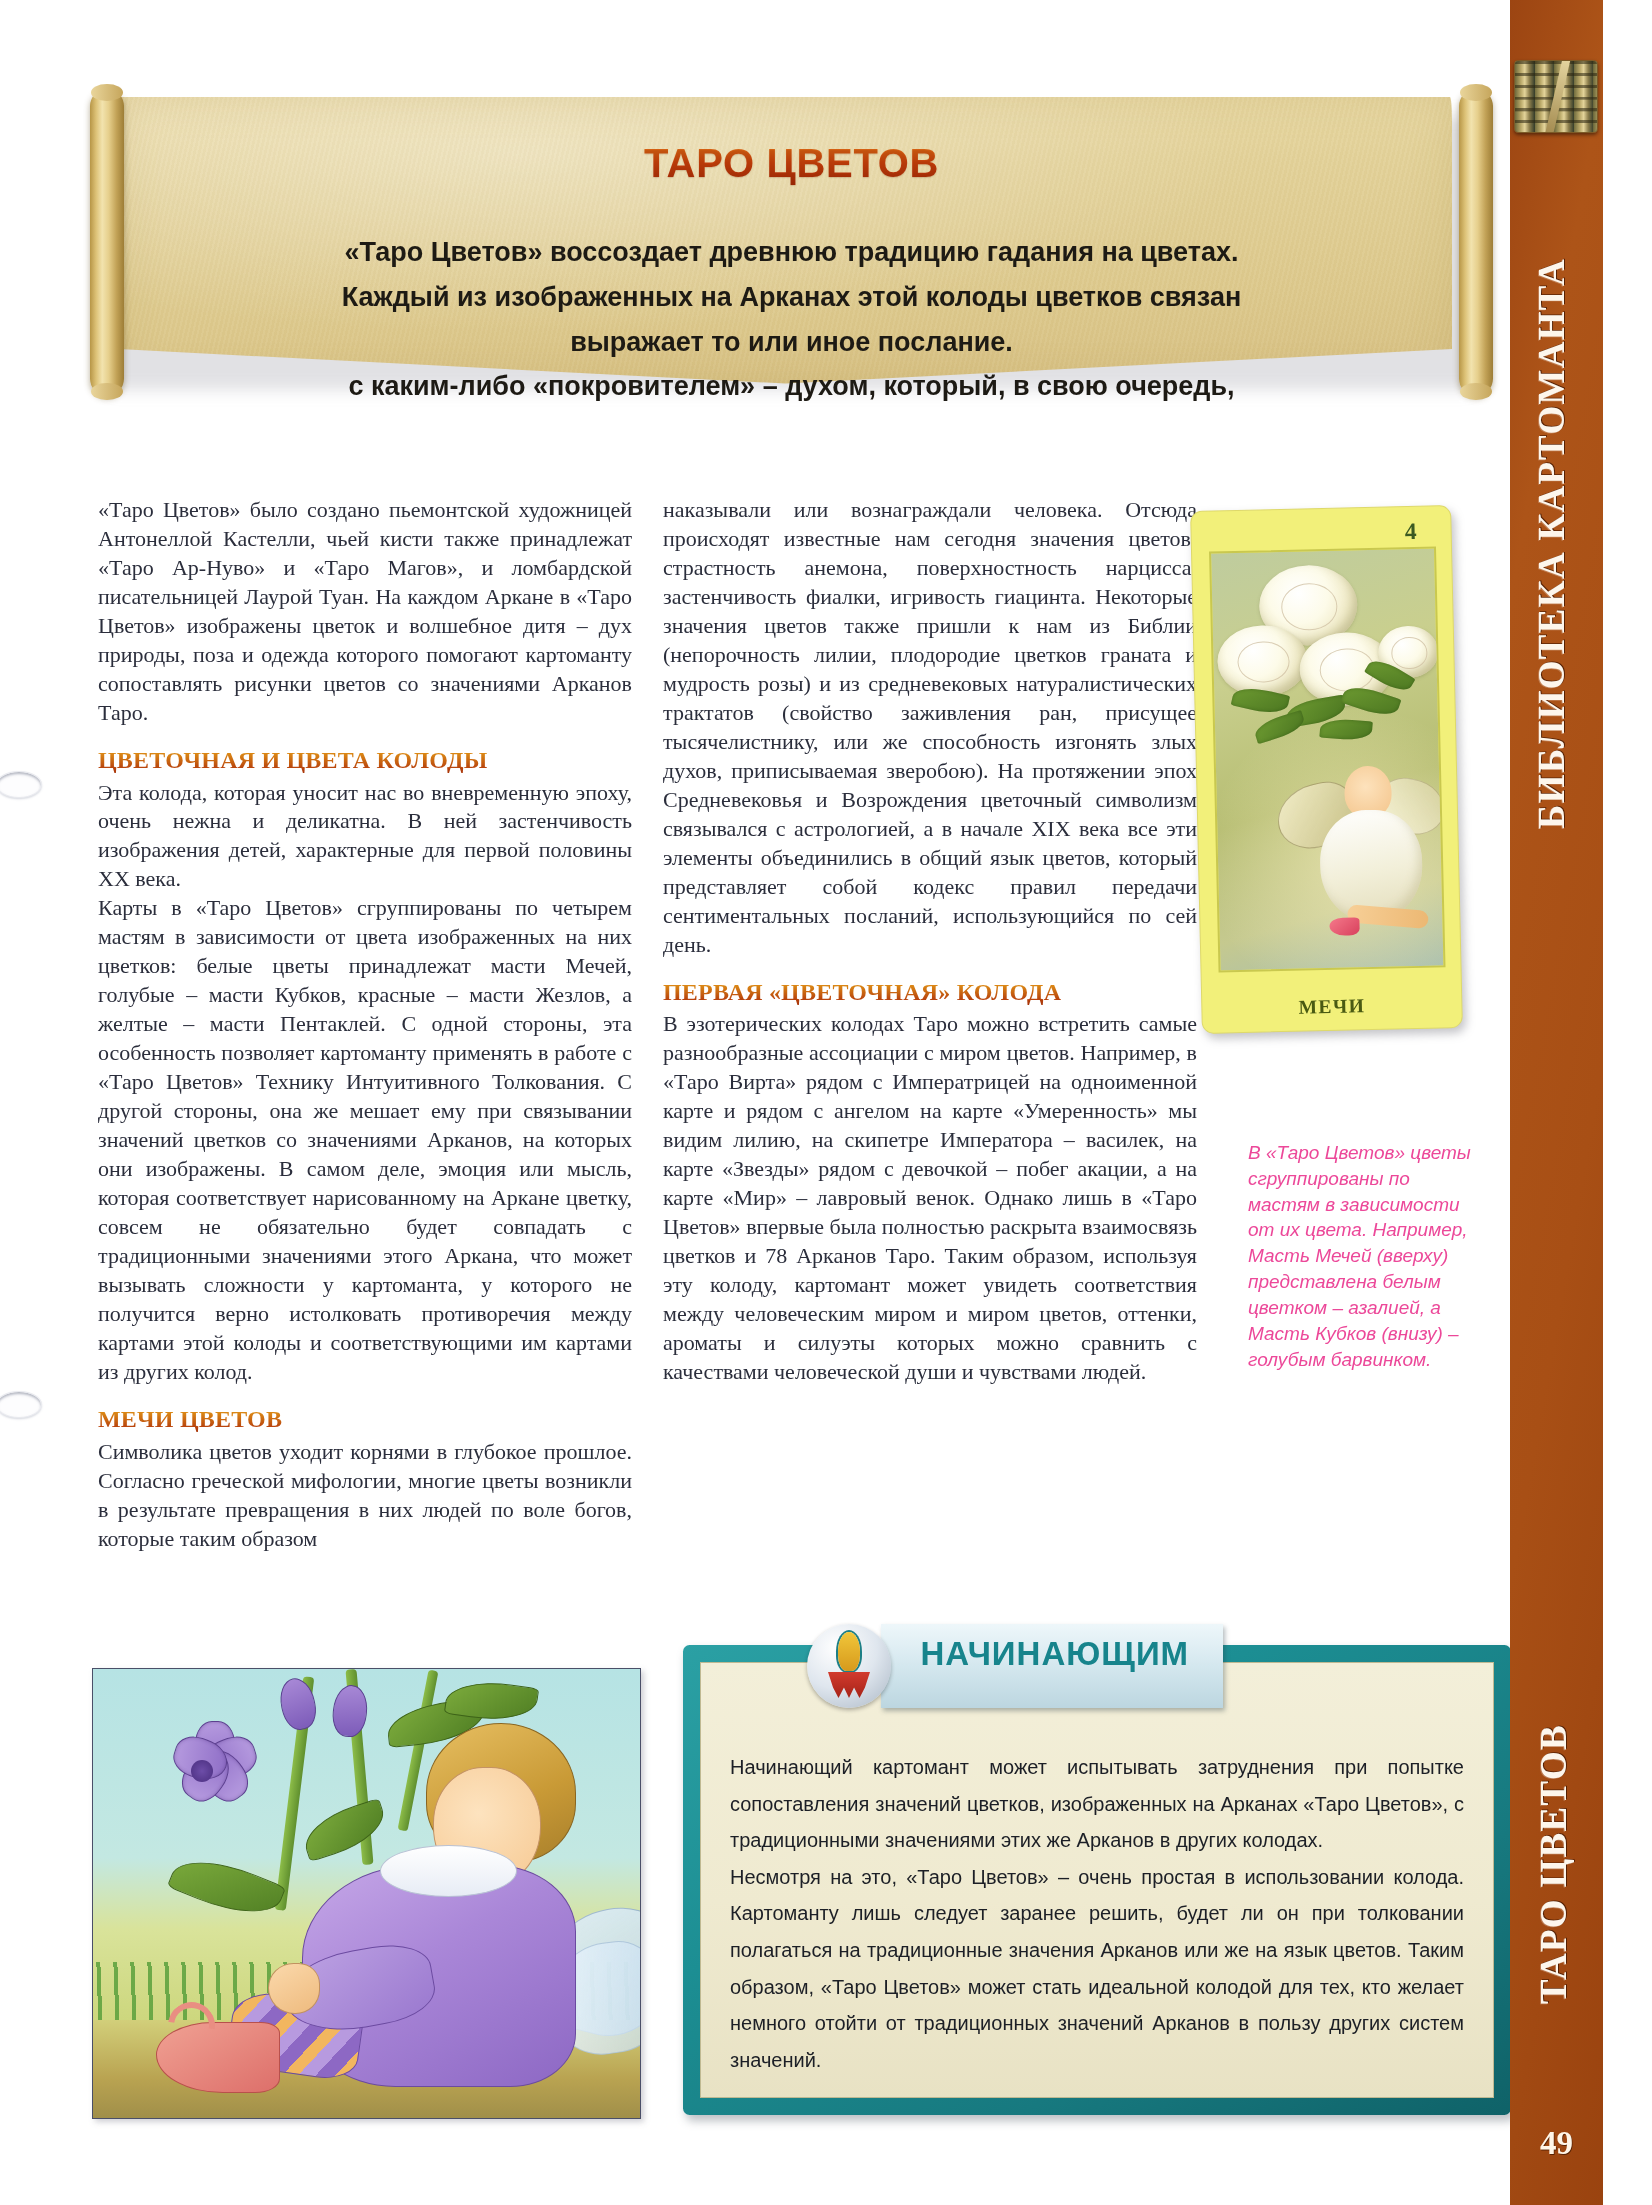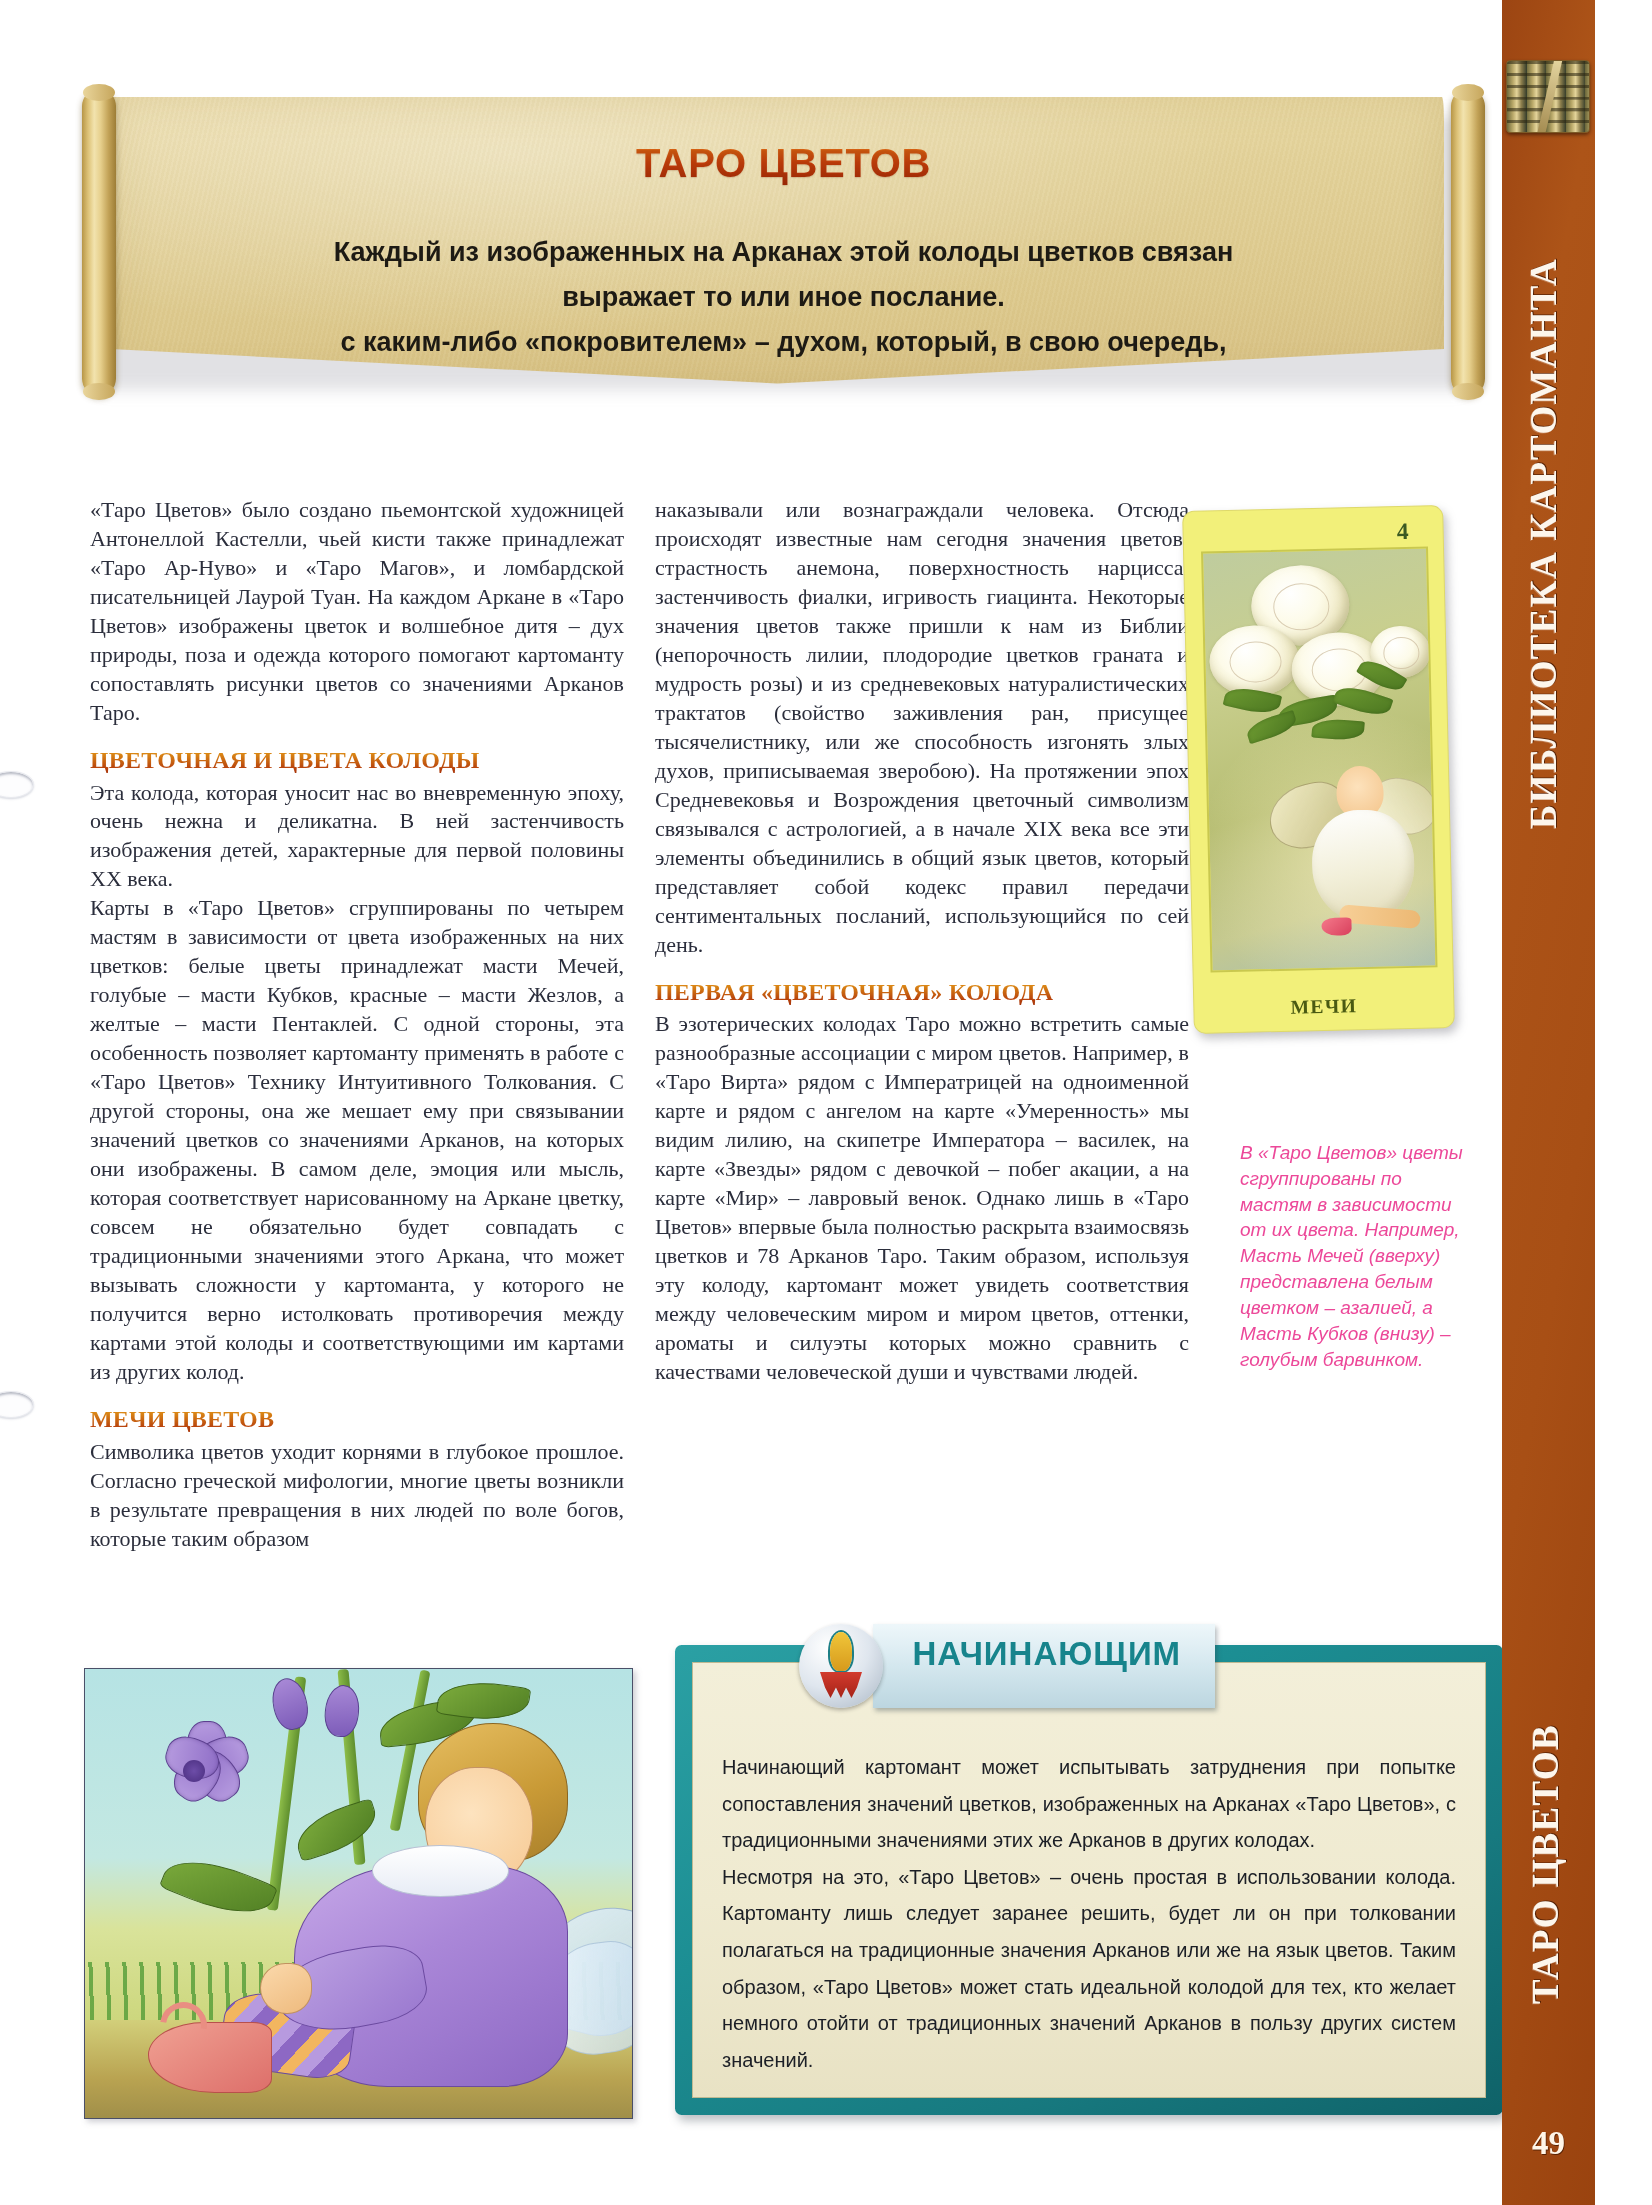--- a/index.html
+++ b/index.html
@@ -8,21 +8,21 @@
   body {
     font-family: "Liberation Serif", serif;
     background: #ffffff;
     position: relative;
     overflow: hidden;
   }
 
   
   .page {
     position: absolute;
-    left: 0; top: 0;
+    left: 8px; top: 0;
     width: 1595px; height: 2205px;
     background: #fff;
   }
 
   
   .spine-mark {
     position: absolute;
     left: -11.8px;
     width: 46px; height: 27.4px;
     border-radius: 50%;
@@ -579,20 +579,21 @@
   <div class="spine-mark m1"></div>
   <div class="spine-mark m2"></div>
 
   <div class="banner-wrap">
     <div class="banner-shadow"></div>
     <div class="scroll-body"></div>
     <div class="scroll-roll left"></div>
     <div class="scroll-roll right"></div>
     <div class="banner-title">ТАРО ЦВЕТОВ</div>
     <div class="banner-lines">
+      <div>«Таро Цветов» воссоздает древнюю традицию гадания на цветах.</div>
       <div>Каждый из изображенных на Арканах этой колоды цветков связан</div>
       <div>выражает то или иное послание.</div>
       <div>с каким-либо «покровителем» – духом,  который, в свою очередь,</div>
     </div>
   </div>
 
   <div class="col" id="col1">
     <p>«Таро Цветов» было создано пьемонтской художницей Антонеллой Кастелли, чьей кисти также принадлежат «Таро Ар-Нуво» и «Таро Магов», и ломбардской писательницей Лаурой Туан. На каждом Аркане в «Таро Цветов» изображены цветок и волшебное дитя – дух природы, поза и одежда которого помогают картоманту сопоставлять рисунки цветов со значениями Арканов Таро.</p>
     <div class="sec-head">ЦВЕТОЧНАЯ И ЦВЕТА КОЛОДЫ</div>
     <p>Эта колода, которая уносит нас во вневременную эпоху, очень нежна и деликатна. В ней застенчивость изображения детей, характерные для первой половины XX века.</p>

